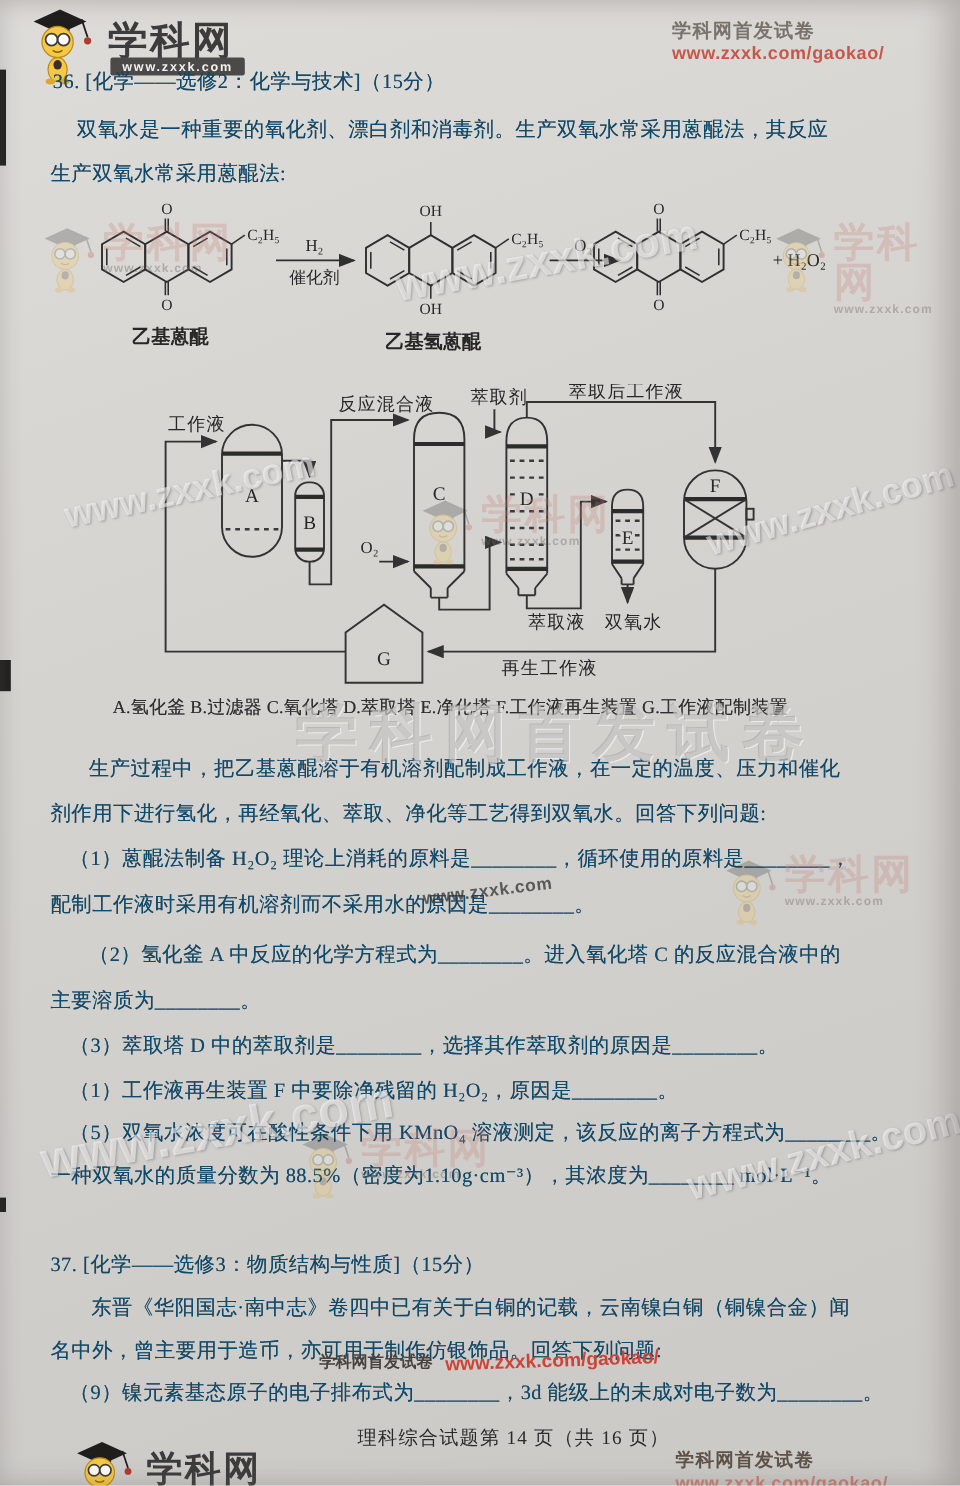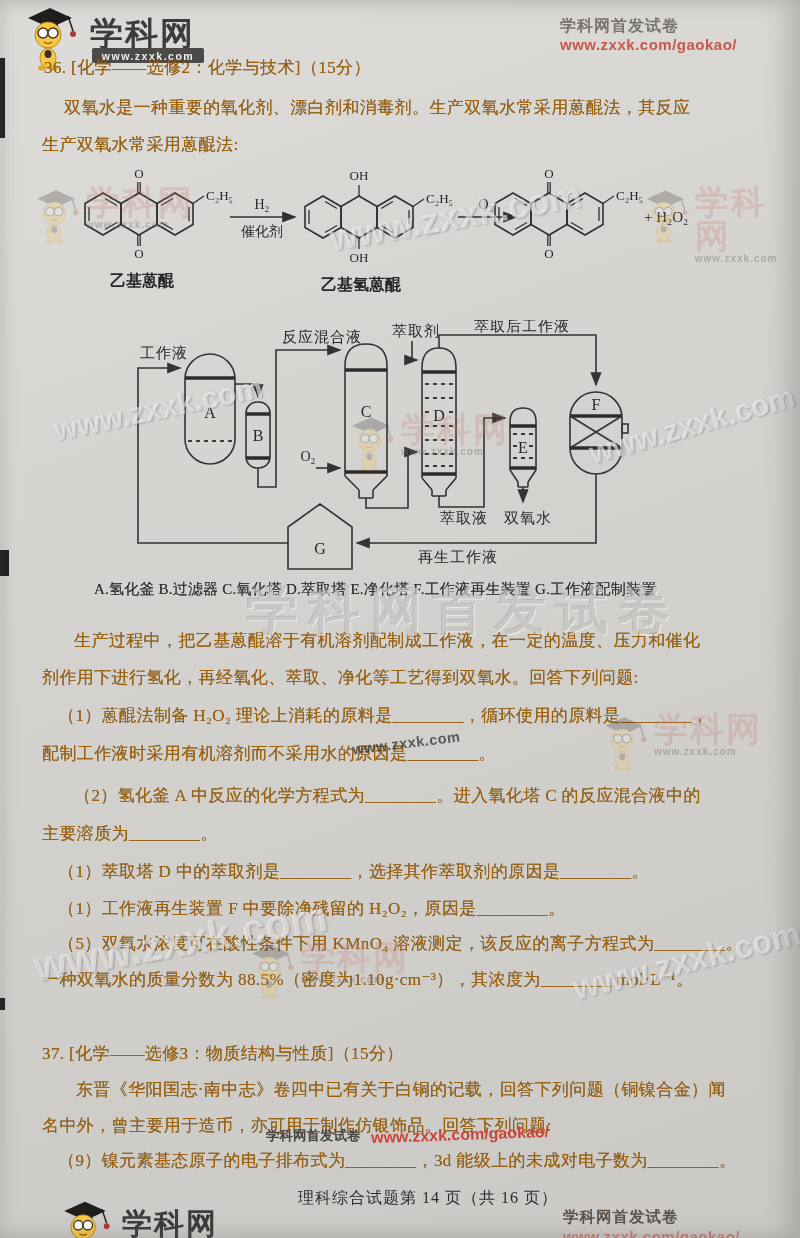--- a/index.html
+++ b/index.html
@@ -5,21 +5,21 @@
   html,body{margin:0;padding:0;}
   body{
     width:800px;height:1238px;position:relative;overflow:hidden;
     background:linear-gradient(160deg,#dedcd9 0%,#d5d3d0 40%,#cbc9c6 100%);
     font-family:"Liberation Serif","DejaVu Serif",serif;
     color:#262626;
   }
   body::after{content:"";position:absolute;inset:0;pointer-events:none;
     box-shadow:inset -14px 0 22px rgba(90,88,85,.25), inset 6px 0 14px rgba(120,118,115,.15);}
   .abs{position:absolute;}
-  .tl{position:absolute;font-size:17px;letter-spacing:.4px;white-space:nowrap;color:#a16207;
+  .tl{position:absolute;font-size:17px;letter-spacing:.4px;white-space:nowrap;color:#0c4a6e;
       text-shadow:0 0 .5px rgba(40,40,40,.6);}
   .caption{font-size:15px;letter-spacing:.2px;color:#2e2e2e;margin-left:22px;}
   .hdr-brand{font-size:33px;font-weight:900;color:#3c3c3c;letter-spacing:2px;
       font-family:"Liberation Sans","DejaVu Sans",sans-serif;}
   .hdr-bar{background:#4b4a48;border-radius:2px;color:#f2f1ef;
       font-family:"Liberation Sans","DejaVu Sans",sans-serif;
       font-size:10.5px;font-weight:bold;letter-spacing:1.5px;
       display:flex;align-items:center;justify-content:center;}
   .hdr-slogan{font-size:16px;font-weight:bold;color:#79736e;letter-spacing:1px;
       font-family:"Liberation Sans","DejaVu Sans",sans-serif;}
@@ -265,27 +265,27 @@
 
 <div class="tl caption" style="left:72px;top:580px">A.氢化釜  B.过滤器  C.氧化塔  D.萃取塔  E.净化塔  F.工作液再生装置  G.工作液配制装置</div>
 
 <div class="tl" style="left:74px;top:629px">生产过程中，把乙基蒽醌溶于有机溶剂配制成工作液，在一定的温度、压力和催化</div>
 <div class="tl" style="left:42px;top:666px">剂作用下进行氢化，再经氧化、萃取、净化等工艺得到双氧水。回答下列问题:</div>
 
 <div class="tl" style="left:58px;top:704px">（1）蒽醌法制备 H₂O₂ 理论上消耗的原料是________，循环使用的原料是________，</div>
 <div class="tl" style="left:42px;top:742px">配制工作液时采用有机溶剂而不采用水的原因是________。</div>
 <div class="tl" style="left:74px;top:784px">（2）氢化釜 A 中反应的化学方程式为________。进入氧化塔 C 的反应混合液中的</div>
 <div class="tl" style="left:42px;top:822px">主要溶质为________。</div>
-<div class="tl" style="left:58px;top:860px">（1）萃取塔 D 中的萃取剂是________，选择其作萃取剂的原因是________。</div>
+<div class="tl" style="left:58px;top:860px">（3）萃取塔 D 中的萃取剂是________，选择其作萃取剂的原因是________。</div>
 <div class="tl" style="left:58px;top:897px">（1）工作液再生装置 F 中要除净残留的 H₂O₂，原因是________。</div>
 <div class="tl" style="left:58px;top:932px">（5）双氧水浓度可在酸性条件下用 KMnO₄ 溶液测定，该反应的离子方程式为________。</div>
 <div class="tl" style="left:42px;top:968px">一种双氧水的质量分数为 88.5%（密度为1.10g·cm⁻³），其浓度为________ mol·L⁻¹。</div>
 
 <div class="tl" style="left:42px;top:1042px">37. [化学——选修3：物质结构与性质]（15分）</div>
-<div class="tl" style="left:76px;top:1078px">东晋《华阳国志·南中志》卷四中已有关于白铜的记载，回答下列问题（铜镍合金）闻</div>
+<div class="tl" style="left:76px;top:1078px">东晋《华阳国志·南中志》卷四中已有关于白铜的记载，云南镍白铜（铜镍合金）闻</div>
 <div class="tl" style="left:42px;top:1114px">名中外，曾主要用于造币，亦可用于制作仿银饰品。回答下列问题:</div>
 <div class="tl" style="left:58px;top:1149px">（9）镍元素基态原子的电子排布式为________，3d 能级上的未成对电子数为________。</div>
 
 <div class="wm-big-slogan" style="left:246px;top:576px">学科网首发试卷</div>
 
 <div class="wm-url" style="left:328px;top:196px;font-size:36px;transform:rotate(-10deg)">www.zxxk.com</div>
 <div class="wm-url" style="left:52px;top:392px;font-size:30px;transform:rotate(-12deg)">www.zxxk.com</div>
 <div class="wm-url" style="left:586px;top:408px;font-size:30px;transform:rotate(-16deg)">www.zxxk.com</div>
 <div class="wm-url" style="left:32px;top:918px;font-size:42px;transform:rotate(-10deg)">www.zxxk.com</div>
 <div class="wm-url" style="left:570px;top:942px;font-size:33px;transform:rotate(-14deg)">www.zxxk.com</div>

